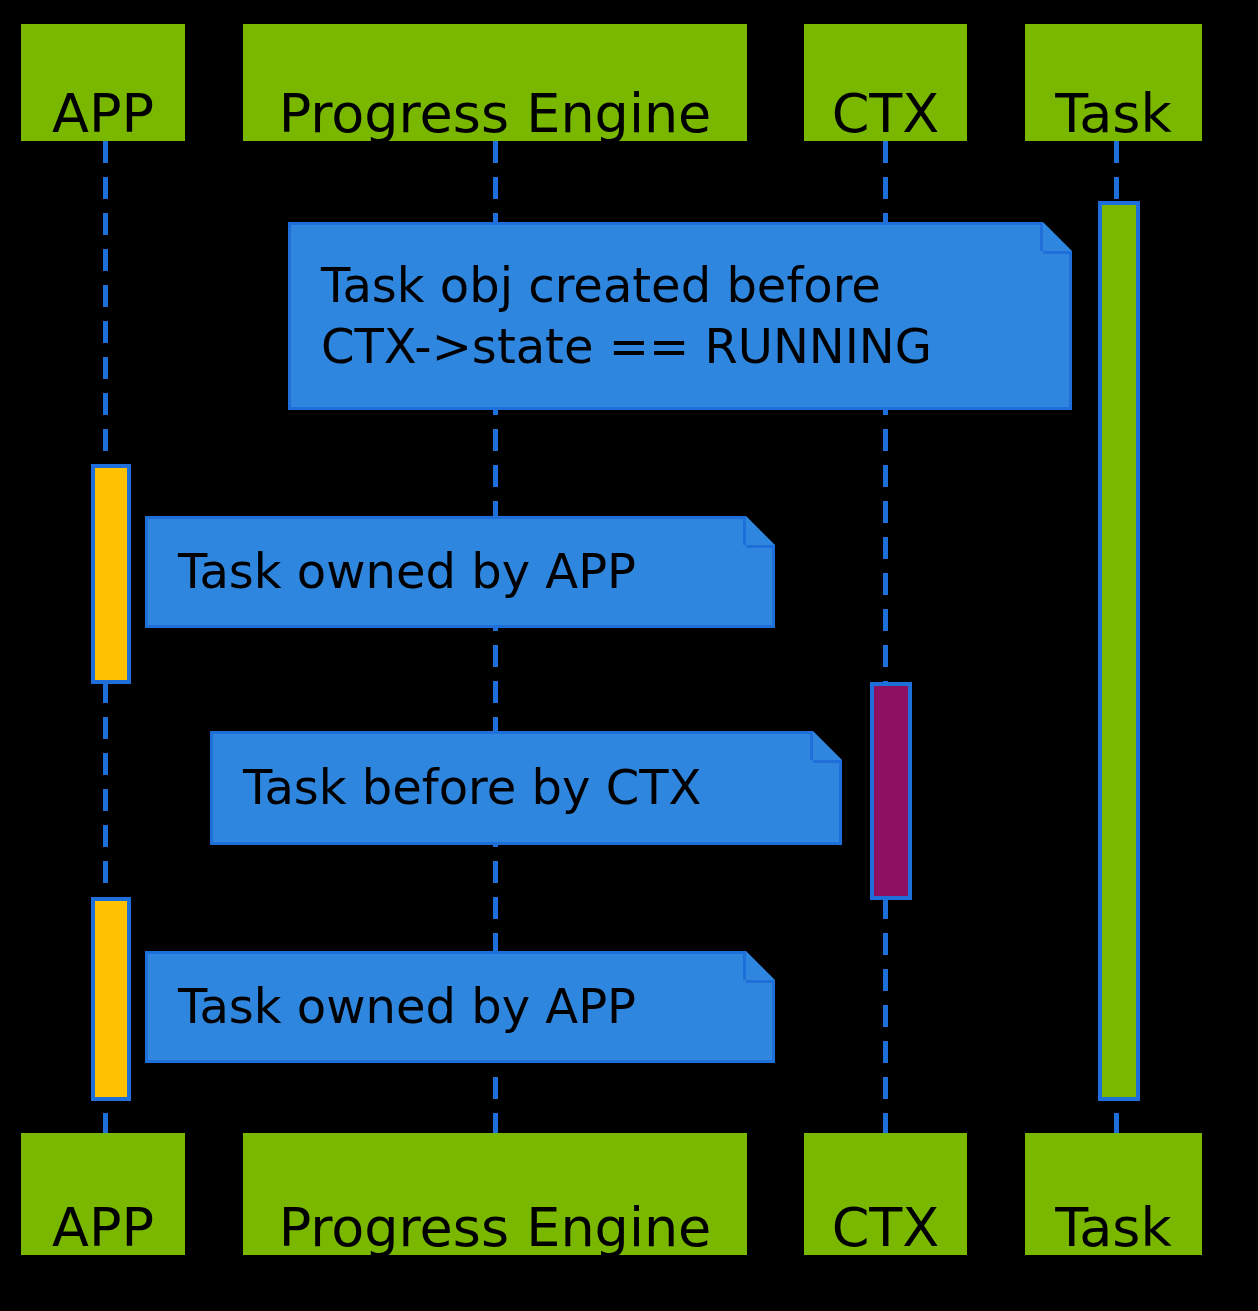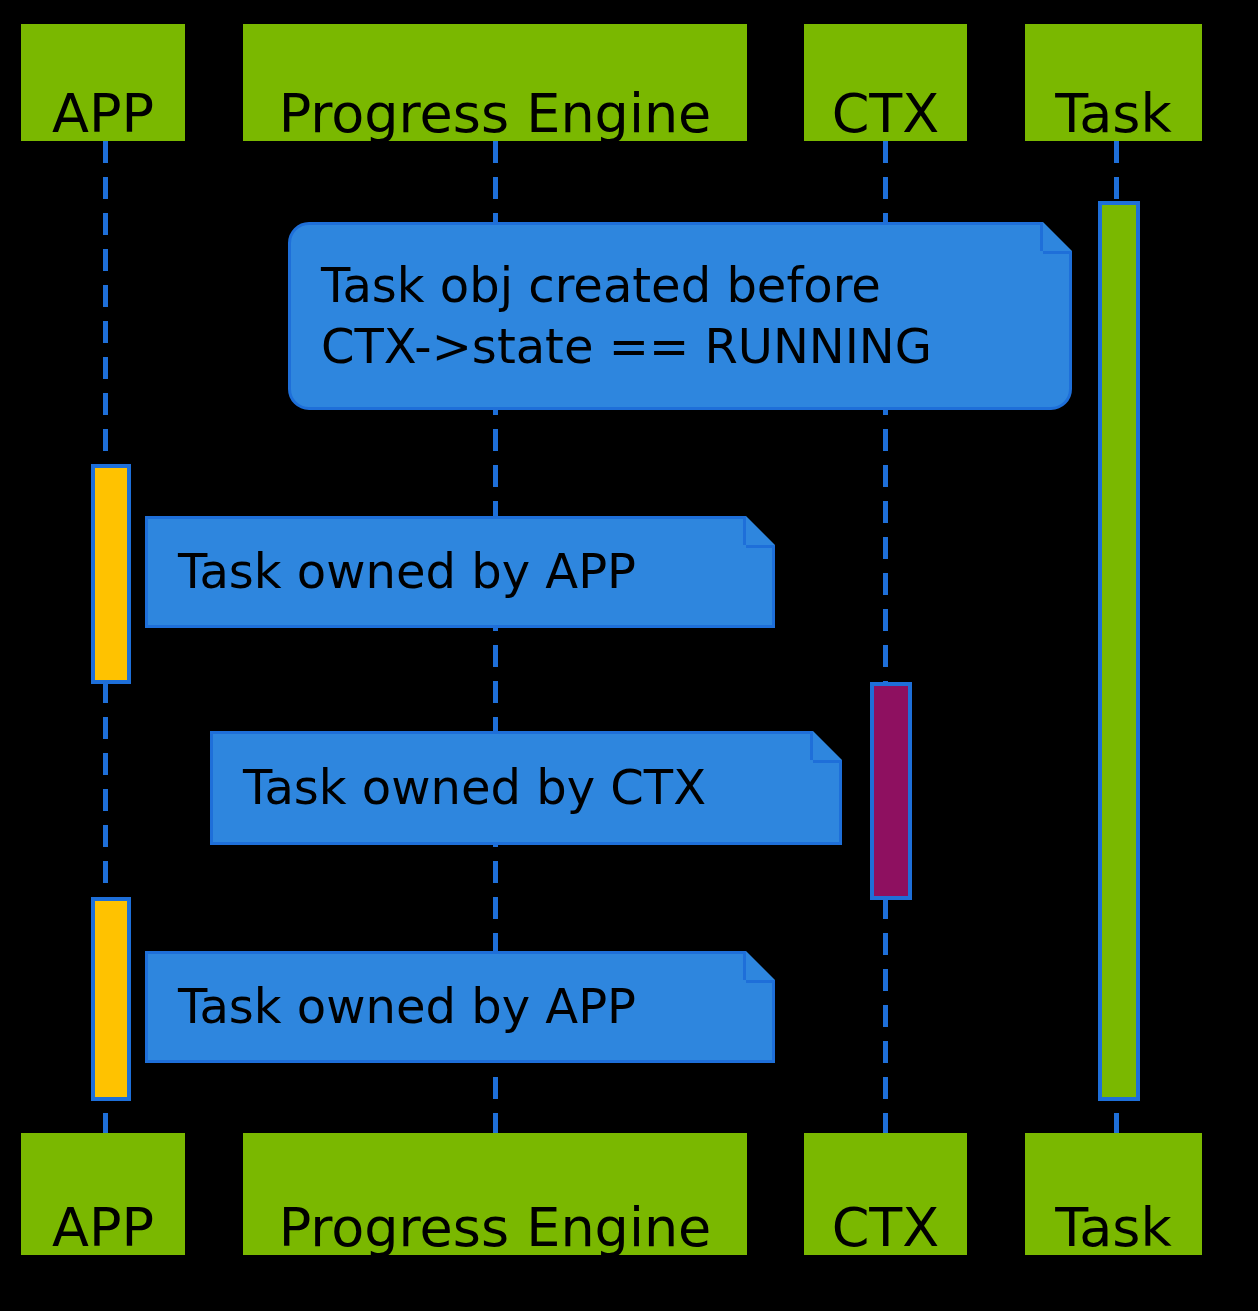--- a/index.html
+++ b/index.html
@@ -126,24 +126,24 @@
         <span>Task</span>
       </div>
     </div>
   <div id="activations">
       <div class="activation task" style="left: 1098px; top: 201px; width: 42px; height: 900px;"></div>
       <div class="activation app" style="left: 91px; top: 464px; width: 40px; height: 220px;"></div>
       <div class="activation ctx" style="left: 870px; top: 682px; width: 42px; height: 218px;"></div>
       <div class="activation app" style="left: 91px; top: 897px; width: 40px; height: 204px;"></div>
     </div>
   <div id="notes">
-      <div class="note" style="left: 288px; top: 222px; width: 784px; height: 188px; border-radius: 21px;"><div class="fold-cut"></div><div class="fold-tri"></div><div class="fold-edge-h"></div><div class="fold-edge-v"></div><div class="note-text">Task obj created before
+      <div class="note" style="left: 288px; top: 222px; width: 784px; height: 188px;"><div class="fold-cut"></div><div class="fold-tri"></div><div class="fold-edge-h"></div><div class="fold-edge-v"></div><div class="note-text">Task obj created before
 CTX-&gt;state == RUNNING</div></div>
       <div class="note" style="left: 145px; top: 516px; width: 630px; height: 112px;"><div class="fold-cut"></div><div class="fold-tri"></div><div class="fold-edge-h"></div><div class="fold-edge-v"></div><div class="note-text">Task owned by APP</div></div>
-      <div class="note" style="left: 210px; top: 731px; width: 632px; height: 114px;"><div class="fold-cut"></div><div class="fold-tri"></div><div class="fold-edge-h"></div><div class="fold-edge-v"></div><div class="note-text">Task owned by CTX</div></div>
+      <div class="note" style="left: 210px; top: 731px; width: 632px; height: 114px;"><div class="fold-cut"></div><div class="fold-tri"></div><div class="fold-edge-h"></div><div class="fold-edge-v"></div><div class="note-text">Task before by CTX</div></div>
       <div class="note" style="left: 145px; top: 951px; width: 630px; height: 112px;"><div class="fold-cut"></div><div class="fold-tri"></div><div class="fold-edge-h"></div><div class="fold-edge-v"></div><div class="note-text">Task owned by APP</div></div>
     </div>
   <div id="footers">
       <div class="participant" style="left: 21px; top: 1133px; width: 164px; height: 122px;">
         <span>APP</span>
       </div>
       <div class="participant" style="left: 243px; top: 1133px; width: 504px; height: 122px;">
         <span>Progress Engine</span>
       </div>
       <div class="participant" style="left: 804px; top: 1133px; width: 163px; height: 122px;">

